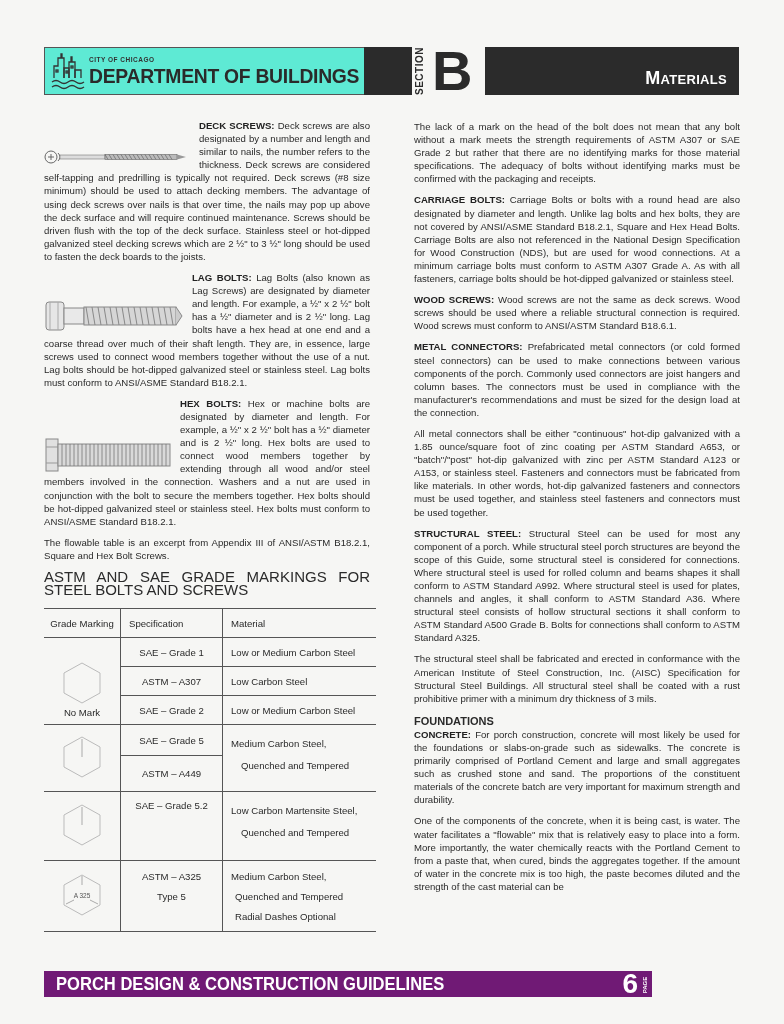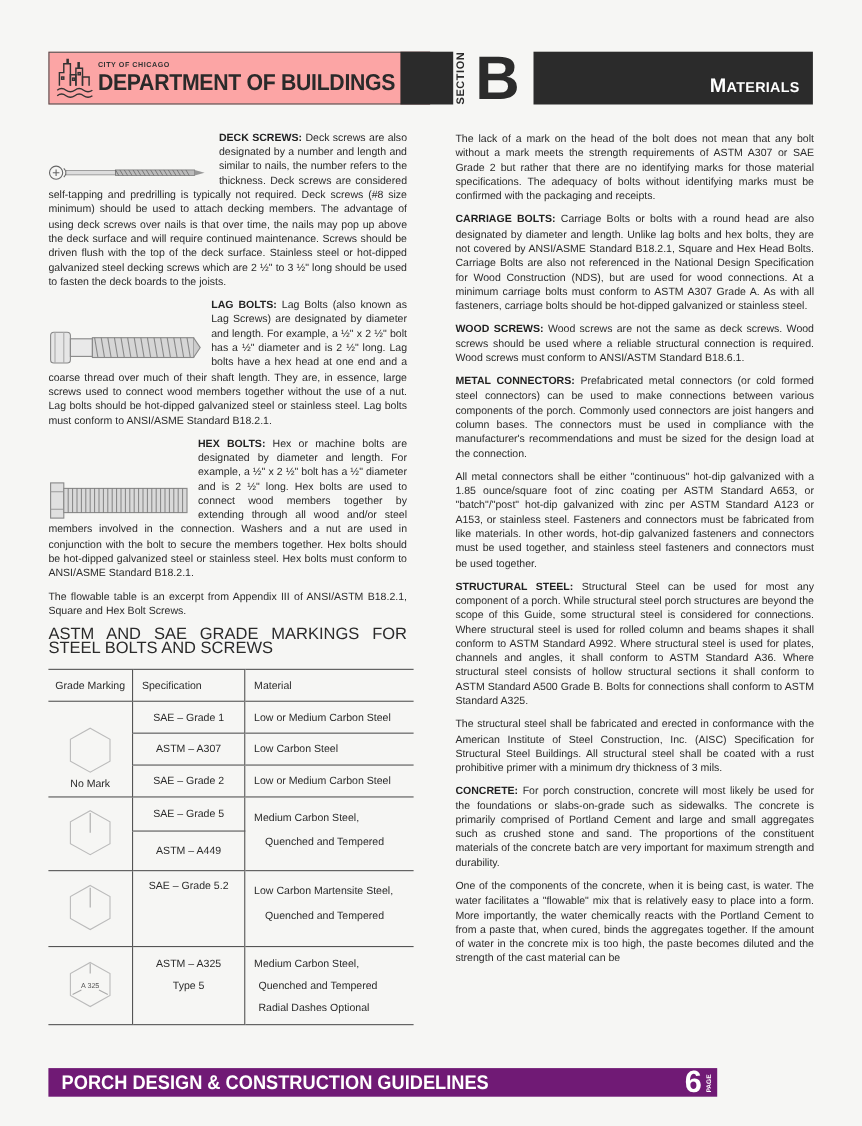--- a/index.html
+++ b/index.html
@@ -1,18 +1,18 @@
 <!DOCTYPE html>
 <html><head>
 <meta charset="utf-8">
 <style>
   html,body{margin:0;padding:0;background:#f6f6f4;}
   body{width:784px;height:1024px;position:relative;overflow:hidden;font-family:"Liberation Sans",sans-serif;color:#2a2a2a;}
   
-  .hdr-logo{position:absolute;left:44px;top:47px;width:347px;height:48px;border:1.5px solid #555;background:#fca5a5;box-sizing:border-box;}
+  .hdr-logo{position:absolute;left:44px;top:47px;width:347px;height:48px;border:1.5px solid #555;background:#5eead4;box-sizing:border-box;}
   .hdr-logo .skyline{position:absolute;left:6px;top:4px;width:34px;height:40px;}
   .hdr-logo .city{position:absolute;left:44px;top:8px;font-size:6.5px;font-weight:bold;letter-spacing:0.5px;color:#333;}
   .hdr-logo .dept{position:absolute;left:44px;top:16px;font-size:21px;font-weight:bold;color:#2a2a2a;letter-spacing:-0.3px;white-space:nowrap;transform:scaleX(0.92);transform-origin:left;}
   .hdr-darkblock{position:absolute;left:364px;top:47px;width:48px;height:48px;background:#2b2b2b;}
   .hdr-section{position:absolute;left:412px;top:47px;width:14px;height:48px;}
   .hdr-section span{position:absolute;left:50%;top:50%;transform:translate(-50%,-50%) rotate(-90deg);font-size:10px;font-weight:bold;color:#2b2b2b;letter-spacing:0.5px;}
   .hdr-letter{position:absolute;left:432px;top:41px;font-size:56px;font-weight:bold;color:#2b2b2b;line-height:60px;}
   .hdr-materials{position:absolute;left:485px;top:47px;width:254px;height:48px;background:#2b2b2b;}
   .hdr-materials span{position:absolute;right:12px;bottom:6px;color:#fff;font-size:18px;font-weight:bold;font-variant:small-caps;letter-spacing:0.3px;}
   
@@ -189,20 +189,21 @@
   </table>
 
 <div class="col col-right">
   <p>The lack of a mark on the head of the bolt does not mean that any bolt without a mark meets the strength requirements of ASTM A307 or SAE Grade 2 but rather that there are no identifying marks for those material specifications.  The adequacy of bolts without identifying marks must be confirmed with the packaging and receipts.</p>
   <p><b>CARRIAGE BOLTS:</b><span> Carriage Bolts or bolts with a round head are also designated by diameter and length.  Unlike lag bolts and hex bolts, they are not covered by ANSI/ASME Standard B18.2.1, Square and Hex Head Bolts.  Carriage Bolts are also not referenced in the National Design Specification for Wood Construction (NDS), but are used for wood connections.  At a minimum carriage bolts must conform to ASTM A307 Grade A.  As with all fasteners, carriage bolts should be hot-dipped galvanized or stainless steel.</span></p>
   <p><b>WOOD SCREWS:</b><span> Wood screws are not the same as deck screws. Wood screws should be used where a reliable structural connection is required.  Wood screws must conform to ANSI/ASTM Standard B18.6.1.</span></p>
   <p><b>METAL CONNECTORS:</b><span> Prefabricated metal connectors (or cold formed steel connectors) can be used to make connections between various components of the porch.  Commonly used connectors are joist hangers and column bases.  The connectors must be used in compliance with the manufacturer's recommendations and must be sized for the design load at the connection.</span></p>
   <p>All metal connectors shall be either "continuous" hot-dip galvanized with a 1.85 ounce/square foot of zinc coating per ASTM Standard A653, or "batch"/"post" hot-dip galvanized with zinc per ASTM Standard A123 or A153, or stainless steel. Fasteners and connectors must be fabricated from like materials. In other words, hot-dip galvanized fasteners and connectors must be used together, and stainless steel fasteners and connectors must be used together.</p>
   <p><b>STRUCTURAL STEEL:</b><span> Structural Steel can be used for most any component of a porch.  While structural steel porch structures are beyond the scope of this Guide, some structural steel is considered for connections.  Where structural steel is used for rolled column and beams shapes it shall conform to ASTM Standard A992.  Where structural steel is used for plates, channels and angles, it shall conform to ASTM Standard A36.  Where structural steel consists of hollow structural sections it shall conform to ASTM Standard A500 Grade B. Bolts for connections shall conform to ASTM Standard A325.</span></p>
   <p>The structural steel shall be fabricated and erected in conformance with the American Institute of Steel Construction, Inc. (AISC) Specification for Structural Steel Buildings. All structural steel shall be coated with a rust prohibitive primer with a minimum dry thickness of 3 mils.</p>
+  <div class="found-h">FOUNDATIONS</div>
   <p><b>CONCRETE:</b><span> For porch construction, concrete will most likely be used for the foundations or slabs-on-grade such as sidewalks.  The concrete is primarily comprised of Portland Cement and large and small aggregates such as crushed stone and sand.  The proportions of the constituent materials of the concrete batch are very important for maximum strength and durability.</span></p>
   <p>One of the components of the concrete, when it is being cast, is water. The water facilitates a "flowable" mix that is relatively easy to place into a form.  More importantly, the water chemically reacts with the Portland Cement to from a paste that, when cured, binds the aggregates together.  If the amount of water in the concrete mix is too high, the paste becomes diluted and the strength of the cast material can be</p>
 </div>
 
 <div class="ftr">
   <div class="title">PORCH DESIGN &amp; CONSTRUCTION GUIDELINES</div>
   <div class="pg">6</div>
   <div class="pglbl">
       <span>PAGE</span>
     </div>

